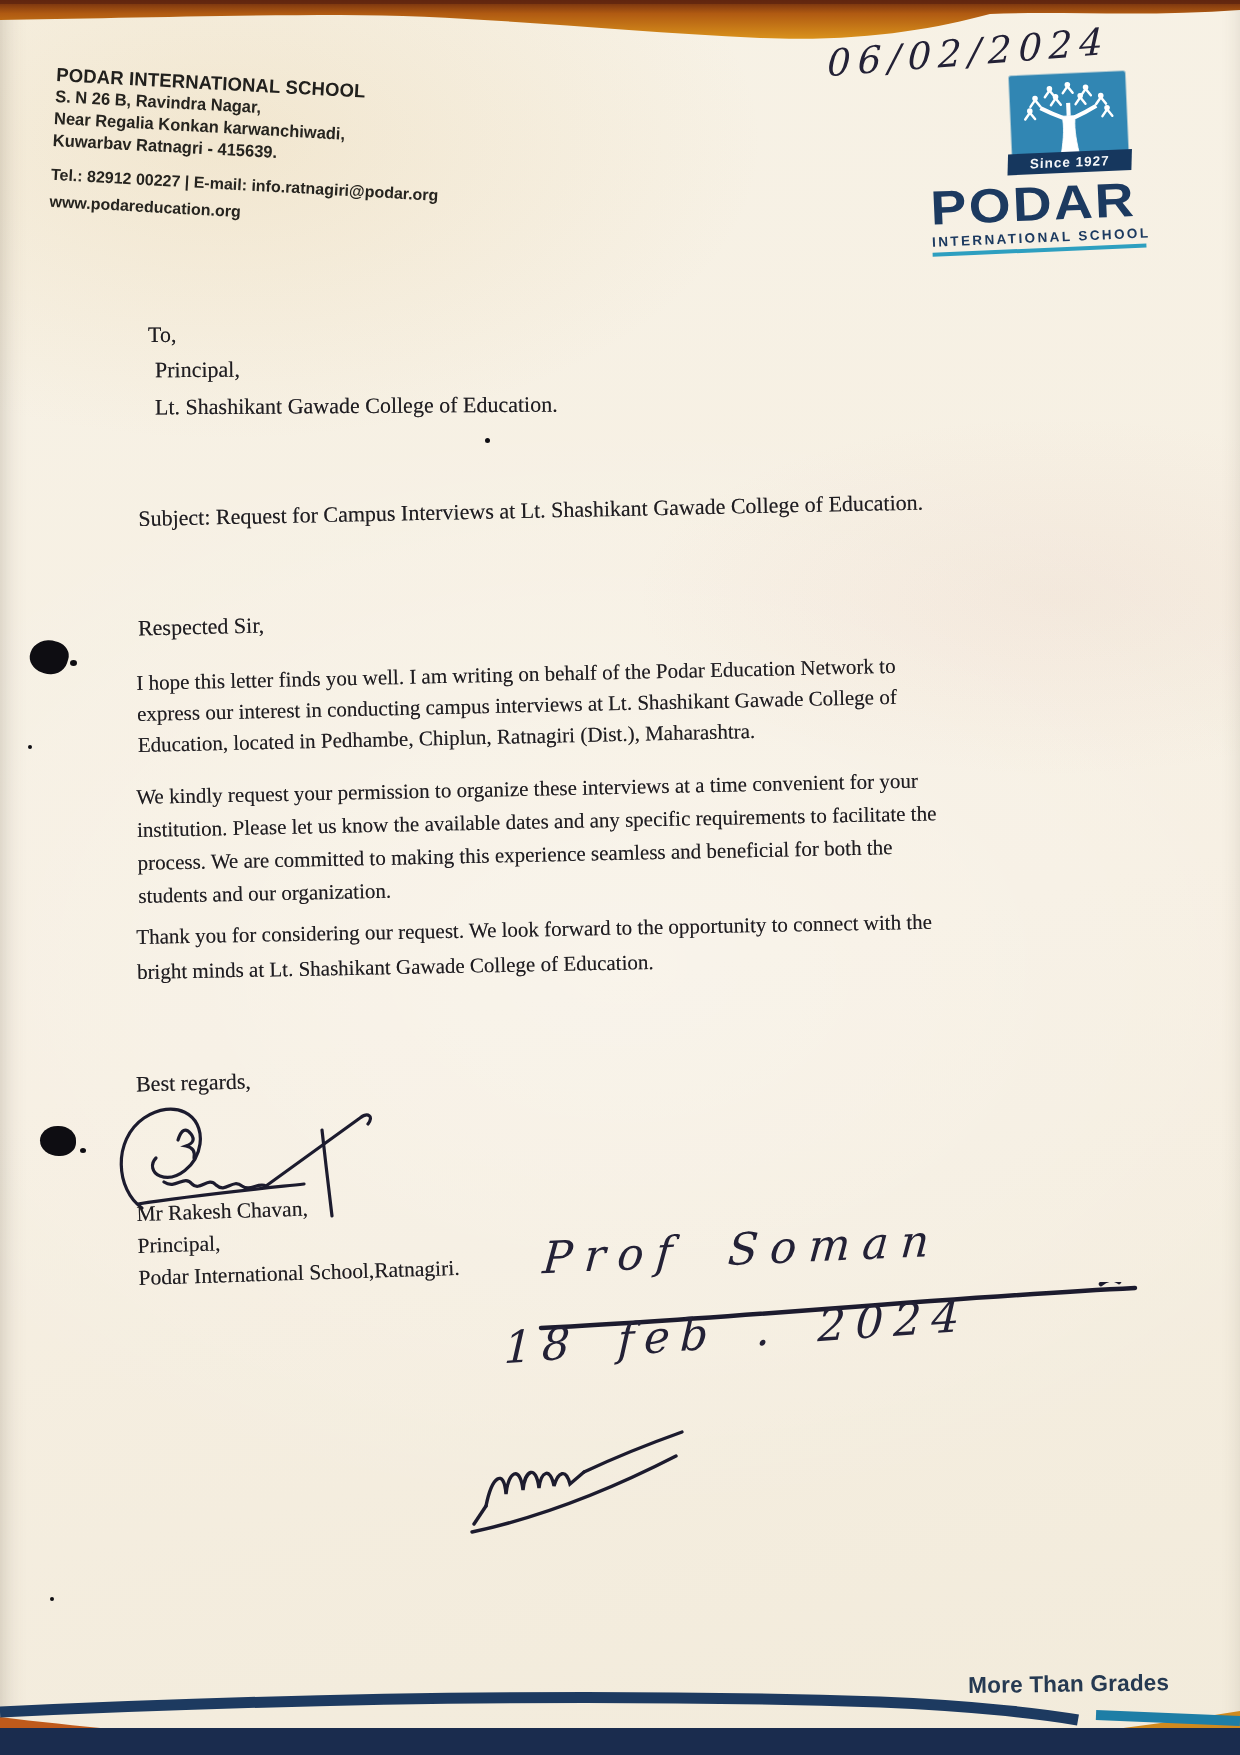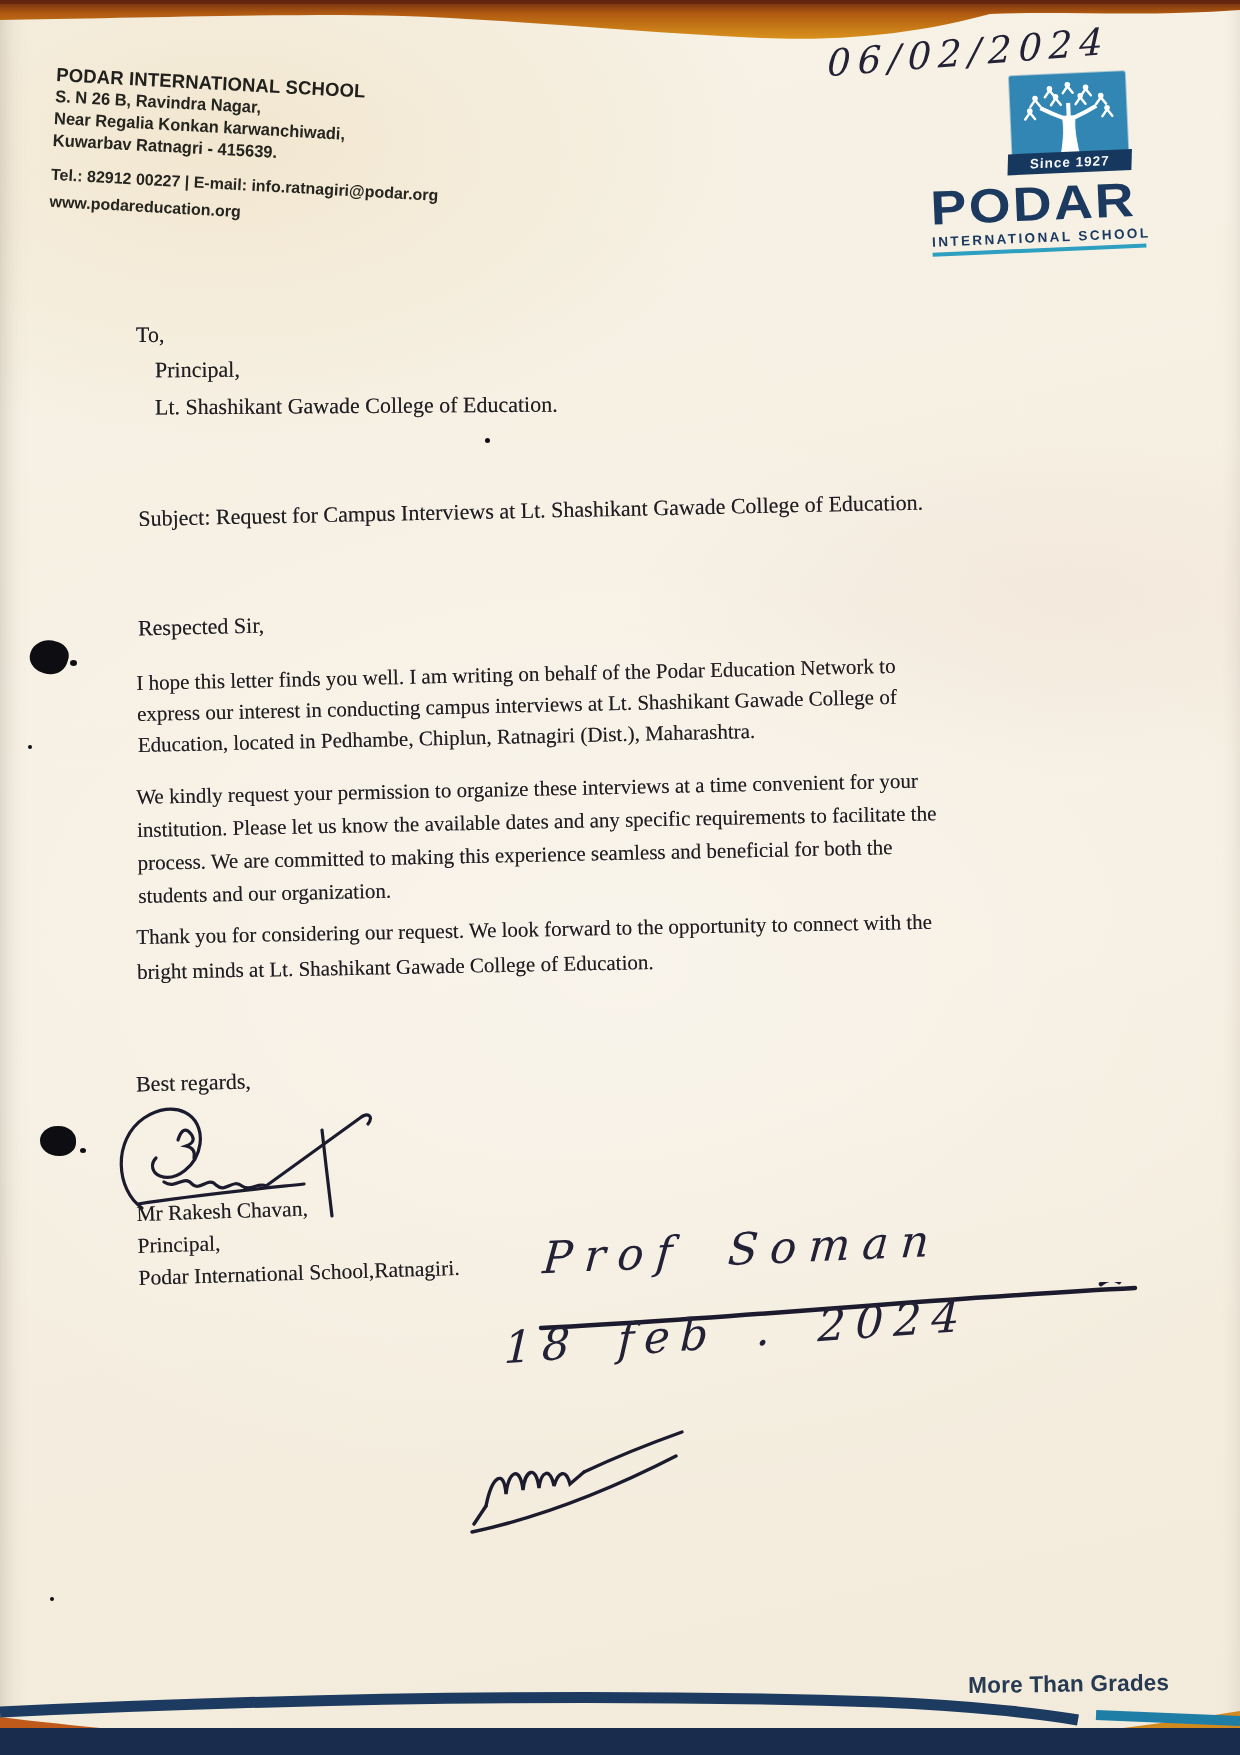--- a/index.html
+++ b/index.html
@@ -115,21 +115,21 @@
             </g>
         </g>
       </svg>
     </div>
     <div class="logo-since">Since 1927</div>
     <div class="logo-brand">PODAR</div>
     <div class="logo-sub">INTERNATIONAL SCHOOL</div>
     <div class="logo-rule"></div>
   </div>
 
-  <div class="abs serif line22" style="left:136px;top:322px;transform:rotate(-.4deg);">To,</div>
+  <div class="abs serif line22" style="left:148px;top:322px;transform:rotate(-.4deg);">To,</div>
   <div class="abs serif line22" style="left:155px;top:357px;transform:rotate(-.4deg);">Principal,</div>
   <div class="abs serif line22" style="left:155px;top:393px;transform:rotate(-.4deg);white-space:nowrap;">Lt. Shashikant Gawade College of Education.</div>
 
   <div class="abs serif line22" style="left:138px;top:506px;transform:rotate(-1.2deg);transform-origin:left top;white-space:nowrap;">Subject: Request for Campus Interviews at Lt. Shashikant Gawade College of Education.</div>
 
   <div class="abs serif line22" style="left:138px;top:614px;transform:rotate(-1.3deg);">Respected Sir,</div>
 
   <div class="abs serif body-block" style="left:136px;top:668px;transform:rotate(-1.3deg);transform-origin:left top;">
     <div>I hope this letter finds you well. I am writing on behalf of the Podar Education Network to</div>
     <div>express our interest in conducting campus interviews at Lt. Shashikant Gawade College of</div>

